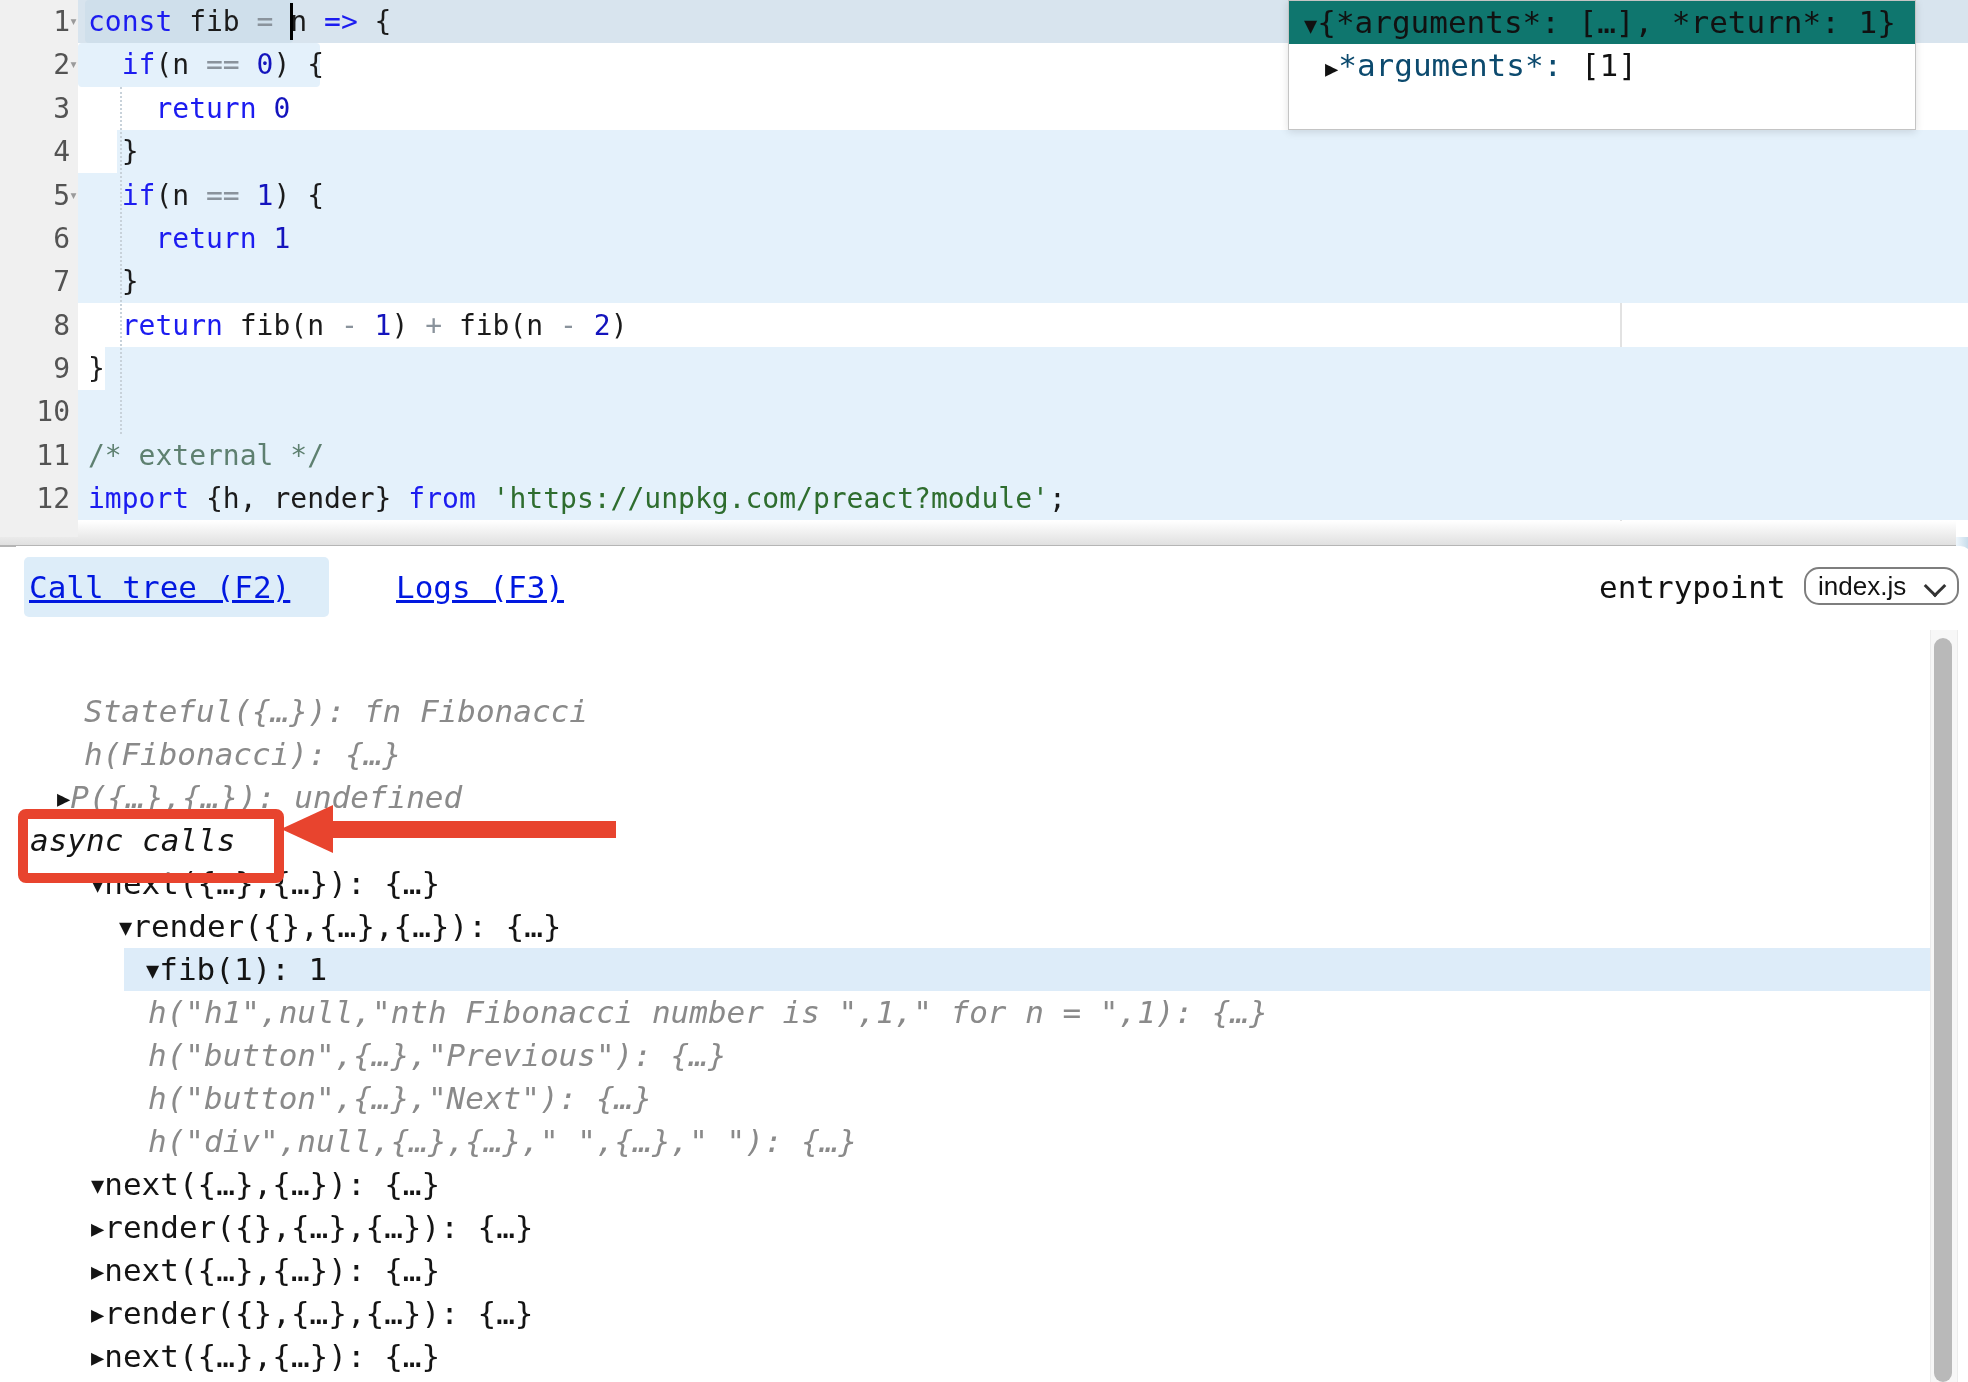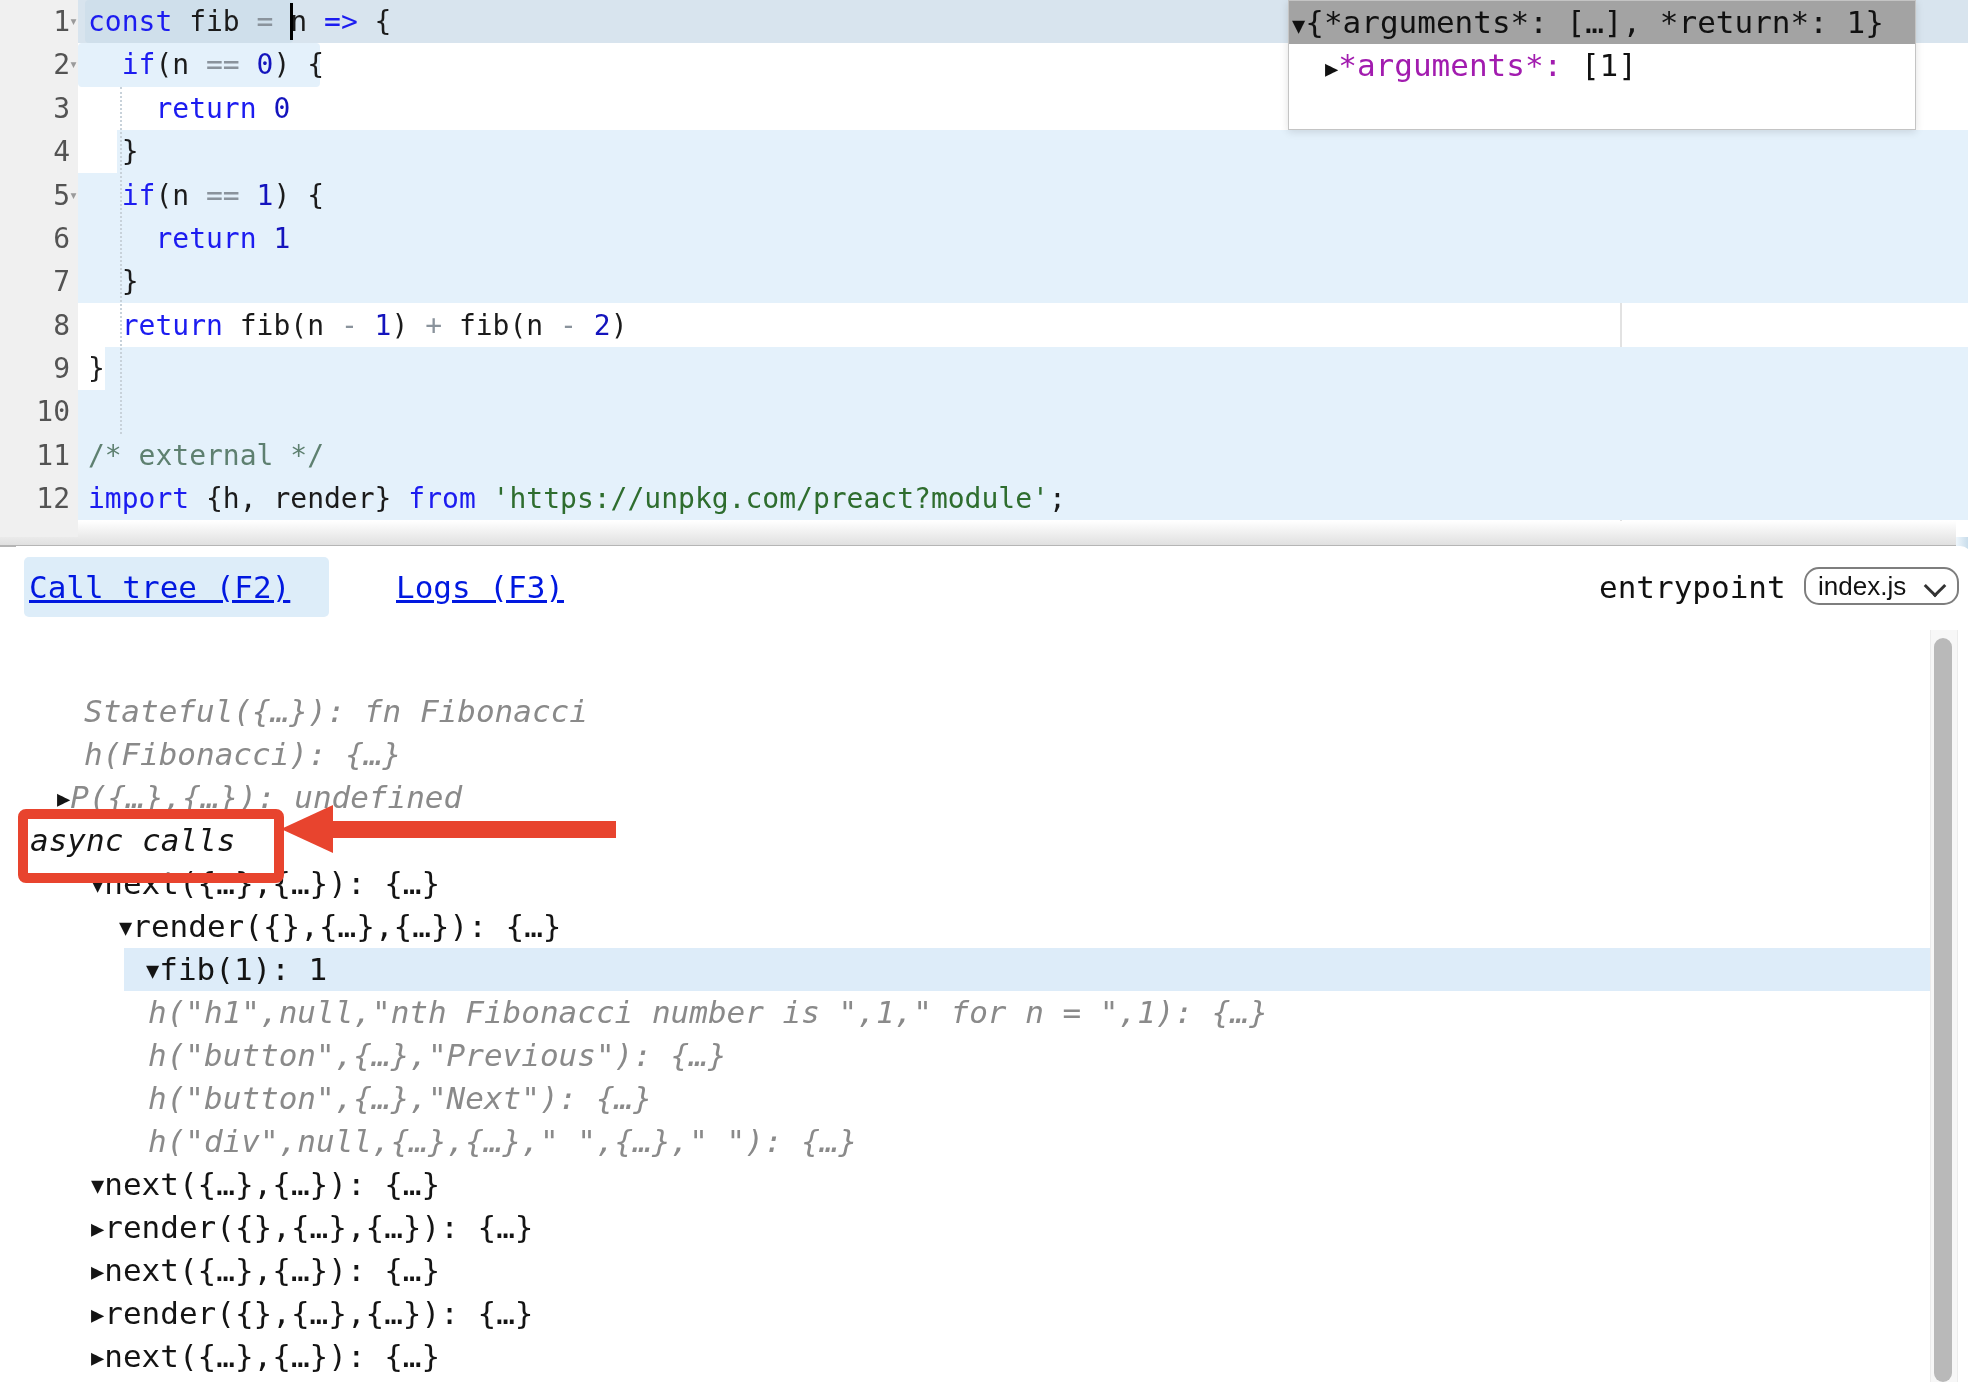--- a/index.html
+++ b/index.html
@@ -19,23 +19,23 @@
   .cm-line{position:absolute;left:88px;height:43px;line-height:43px;font-size:28px;
            white-space:pre;z-index:3;color:#1b1b1b;}
   .kw{color:#1c1cf0}.num{color:#1414bd}.op{color:#8a939c}.pl{color:#1b1b1b}
   .cm{color:#5e8070}.str{color:#2e6d2e}
   #cursor{position:absolute;left:290px;top:3px;width:3px;height:37px;background:#000;z-index:6;}
   
   #overlay{position:absolute;left:1288px;top:0;width:628px;height:130px;background:#fff;
            border:1px solid #c4c4c4;box-sizing:border-box;z-index:20;
            box-shadow:0 2px 8px rgba(0,0,0,.12);font-size:31px;}
   .ov-row{position:relative;height:43px;line-height:43px;white-space:pre;}
-  .ov-head{background:#a3a3a3;color:#111;padding-left:3px;}
+  .ov-head{background:#0f766e;color:#111;padding-left:15px;}
   .ov-tri{font-size:22px;color:#111;}
-  .ov-key{color:#a21caf;}
+  .ov-key{color:#0c4a6e;}
   .ov-val{color:#111;}
   
   #divider{position:absolute;left:0;top:521px;width:1956px;height:24px;
            background:linear-gradient(#ffffff,#e0e0e0);border-bottom:2px solid #b5b5b5;z-index:4;}
   #blue-strip{position:absolute;left:1956px;top:537px;width:12px;height:845px;
               background:linear-gradient(to right,#eef6fc,#c9ddeb);z-index:3;}
   
   #panel{position:absolute;left:16px;top:546px;width:1956px;height:836px;background:#fff;
          border-top-right-radius:12px;overflow:hidden;z-index:10;}
   .tab{position:absolute;height:60px;line-height:60px;font-size:31px;color:#0118e0;

